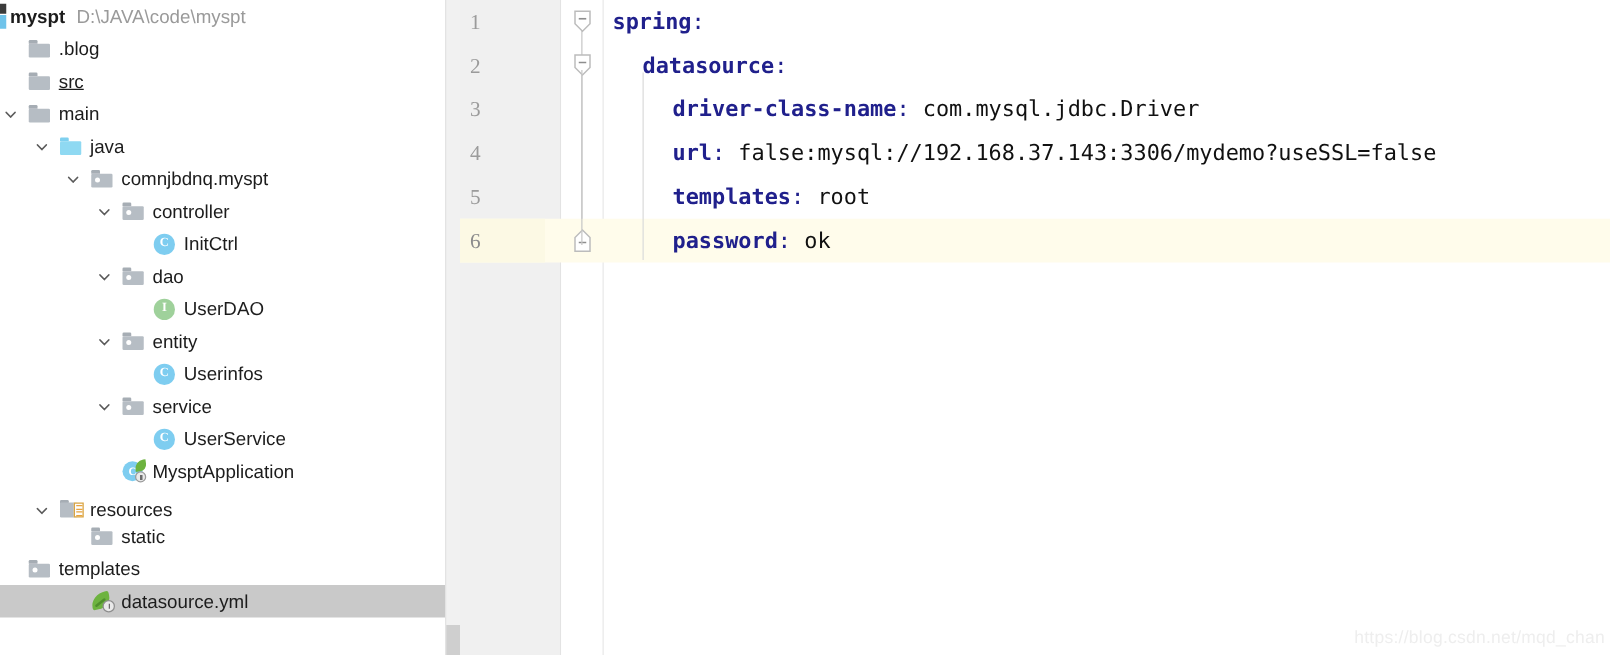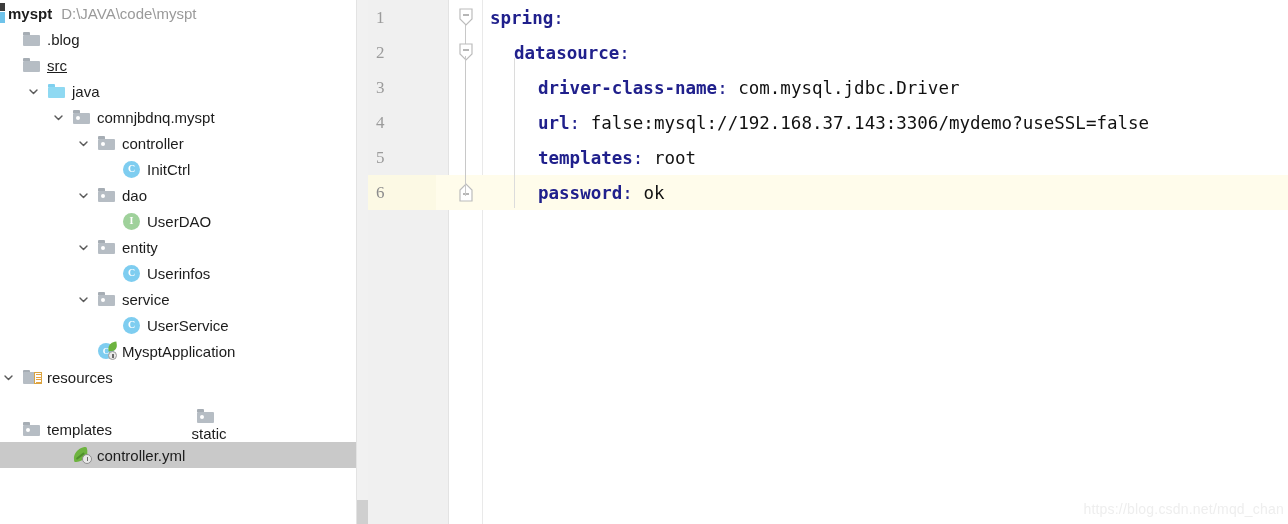--- a/index.html
+++ b/index.html
@@ -176,20 +176,35 @@
           <span class="chev"></span>
           <span style="display:inline-block;width:7px;"></span>
           <span class="ico">
             <span class="folder gray">
               <span class="tab"></span>
               <span class="body"></span>
             </span>
           </span>
           <span class="lbl">src</span>
         </div>
+        <div class="row" style="padding-left: 0px;">
+          <span class="chev">
+            <svg width="11" height="11" viewBox="0 0 11 11">
+              <path d="M2 4 L5.5 7.6 L9 4" fill="none" stroke="#5b5b5b" stroke-width="1.4" stroke-linecap="round" stroke-linejoin="round"></path>
+            </svg>
+          </span>
+          <span style="display:inline-block;width:7px;"></span>
+          <span class="ico">
+            <span class="folder gray">
+              <span class="tab"></span>
+              <span class="body"></span>
+            </span>
+          </span>
+          <span class="lbl">main</span>
+        </div>
         <div class="row" style="padding-left: 25px;">
           <span class="chev">
             <svg width="11" height="11" viewBox="0 0 11 11">
               <path d="M2 4 L5.5 7.6 L9 4" fill="none" stroke="#5b5b5b" stroke-width="1.4" stroke-linecap="round" stroke-linejoin="round"></path>
             </svg>
           </span>
           <span style="display:inline-block;width:7px;"></span>
           <span class="ico">
             <span class="folder blue">
               <span class="tab"></span>
@@ -315,42 +330,42 @@
           <span style="display:inline-block;width:7px;"></span>
           <span class="ico">
             <span class="springapp">
               <span class="circ">C</span>
               <span class="leaf"></span>
               <span class="run"></span>
             </span>
           </span>
           <span class="lbl">MysptApplication</span>
         </div>
-        <div class="row" style="">
+        <div class="row" style="padding-left: 25px; align-items: flex-end;">
           <span class="chev">
             <svg width="11" height="11" viewBox="0 0 11 11">
               <path d="M2 4 L5.5 7.6 L9 4" fill="none" stroke="#5b5b5b" stroke-width="1.4" stroke-linecap="round" stroke-linejoin="round"></path>
             </svg>
           </span>
           <span style="display:inline-block;width:7px;"></span>
           <span class="ico">
             <span class="resfold">
               <span class="tab"></span>
               <span class="body"></span>
               <span class="badge">
                 <s></s>
                 <s></s>
                 <s></s>
                 <s></s>
               </span>
             </span>
           </span>
           <span class="lbl">resources</span>
         </div>
-        <div class="row" style="padding-left: 50px; flex-direction: column;">
+        <div class="row" style="padding-left: 50px;">
           <span class="chev"></span>
           <span style="display:inline-block;width:7px;"></span>
           <span class="ico">
             <span class="pkg">
               <span class="tab"></span>
               <span class="body"></span>
               <span class="dot"></span>
             </span>
           </span>
           <span class="lbl">static</span>
@@ -369,21 +384,21 @@
         </div>
         <div class="row selected" style="padding-left: 50px;">
           <span class="chev"></span>
           <span style="display:inline-block;width:7px;"></span>
           <span class="ico">
             <span class="ymlicon">
               <span class="lf"></span>
               <span class="run"></span>
             </span>
           </span>
-          <span class="lbl">controller.yml</span>
+          <span class="lbl">datasource.yml</span>
         </div>
       </div>
 
     <div class="tree-scroll-gutter">
       <div class="tree-scroll-thumb"></div>
     </div>
   </div>
 
   <div class="editor">
     <div class="ln-col"></div>

